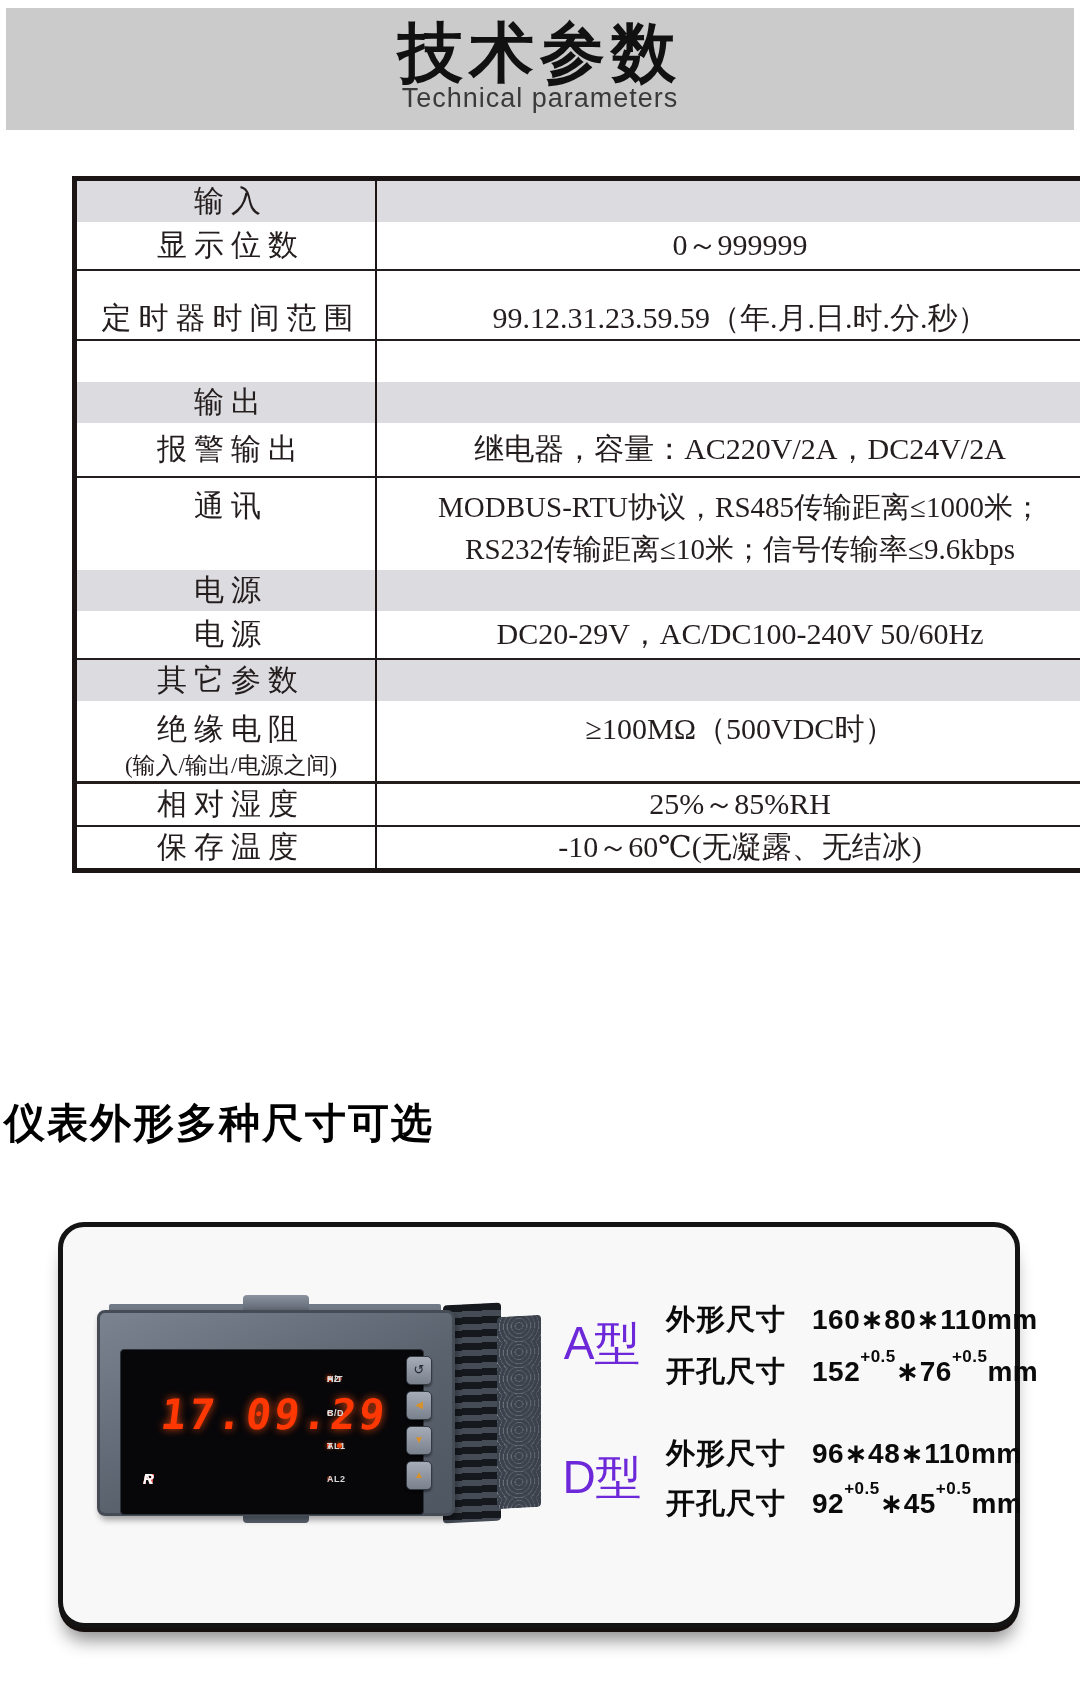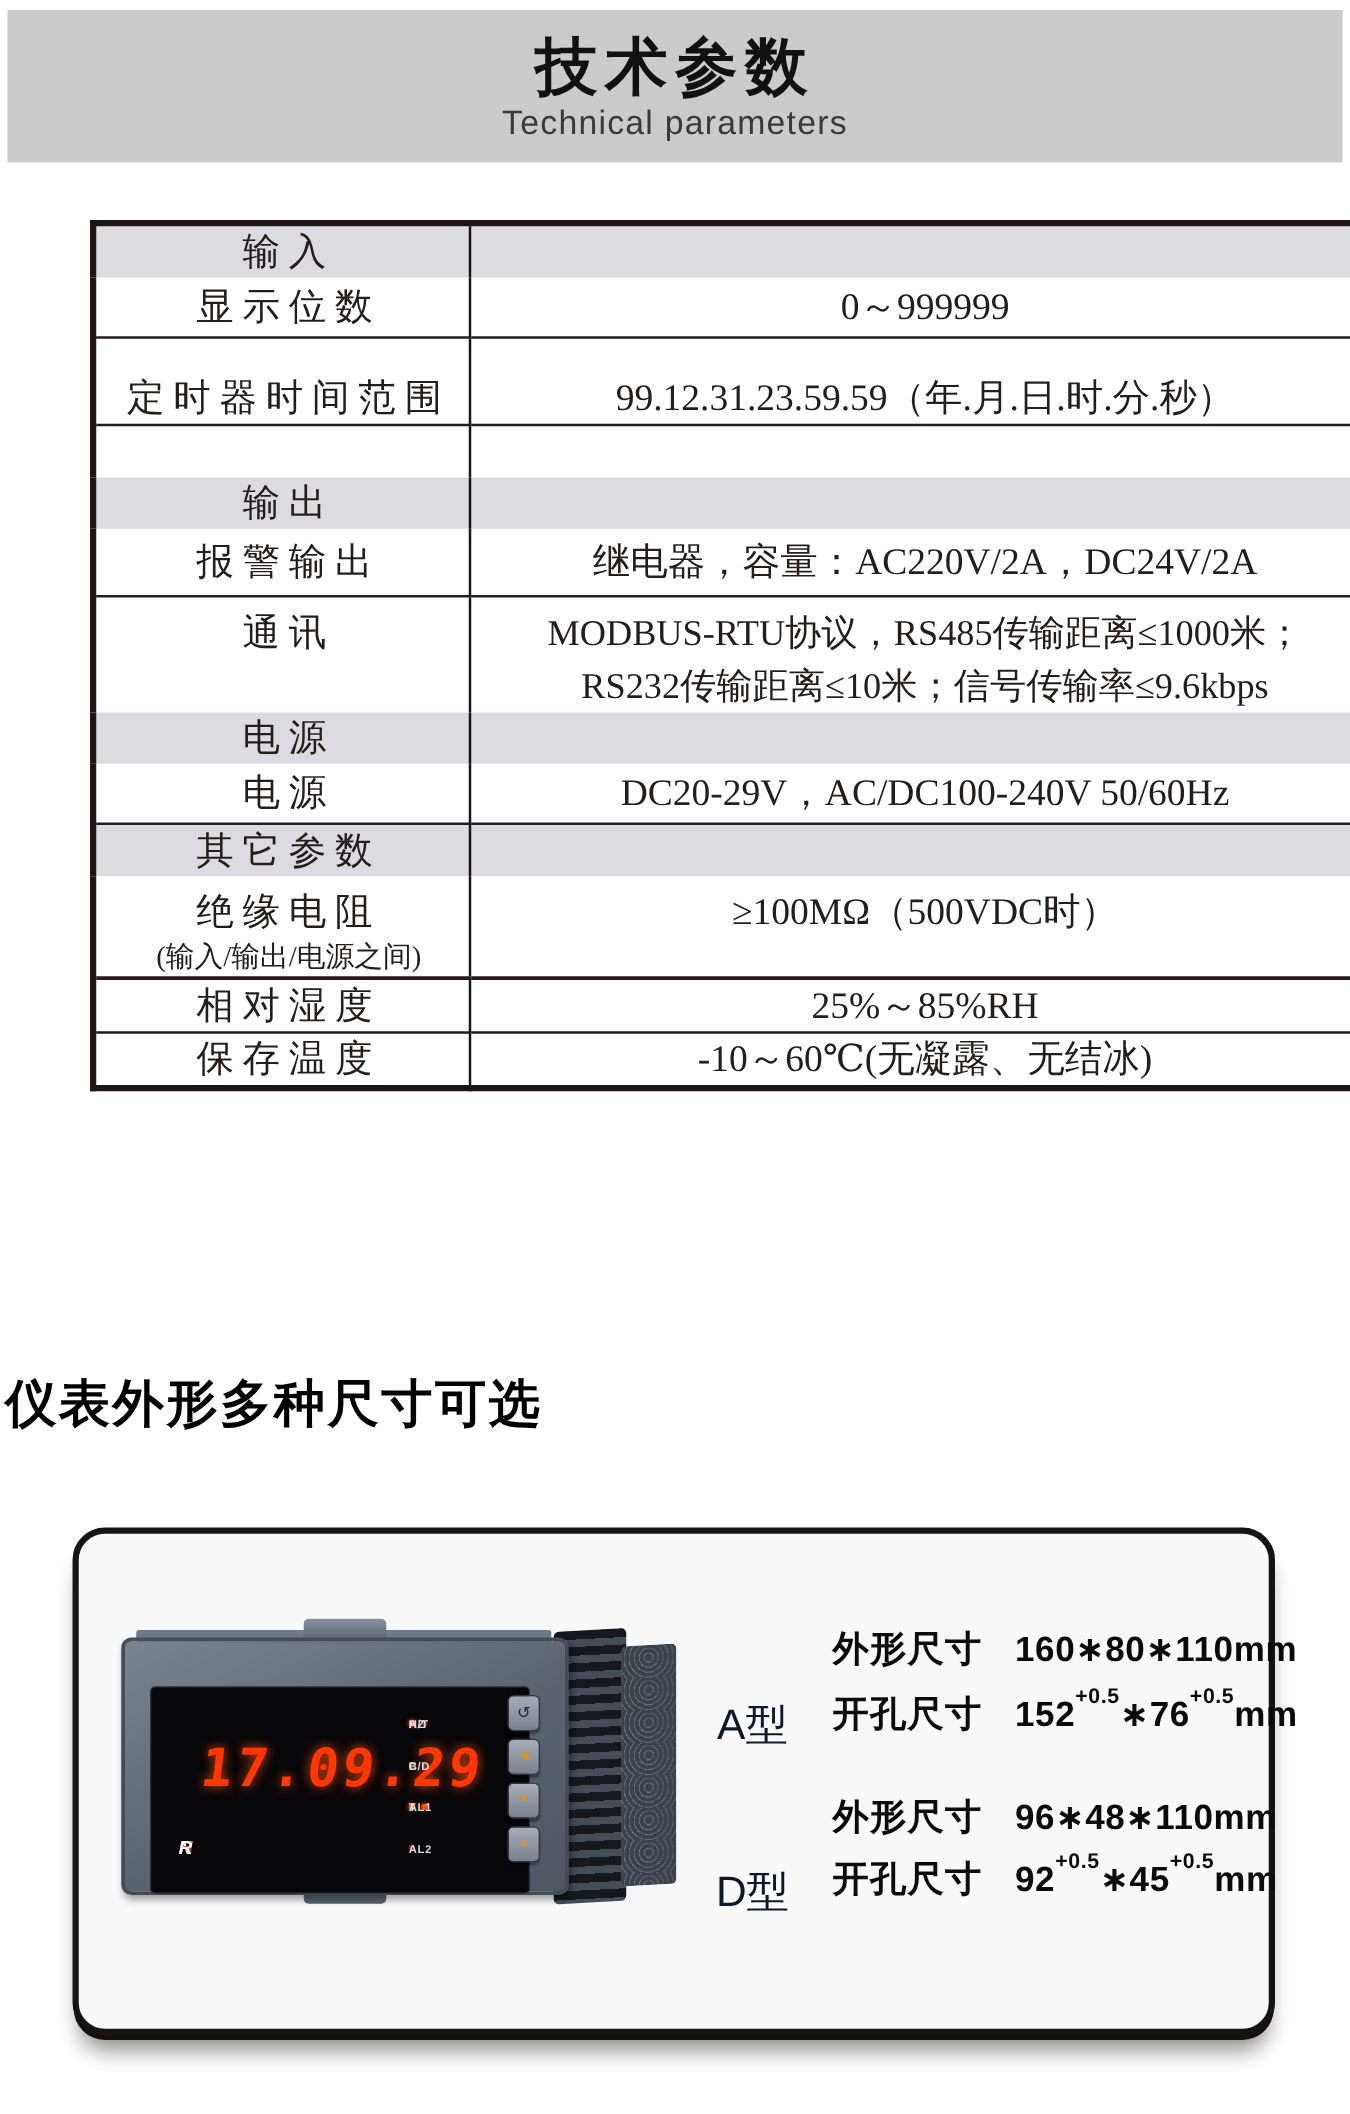--- a/index.html
+++ b/index.html
@@ -6,21 +6,21 @@
   body{
     width:1080px;height:1691px;position:relative;background:#ffffff;
     font-family:"Liberation Sans","DejaVu Sans",sans-serif;overflow:hidden;
   }
   
   .header-band{
     position:absolute;left:6px;right:6px;top:8px;height:122px;
     background:#cbcbcb;text-align:center;
   }
   .page-title{
-    padding-top:14px;font-size:50px;line-height:62px;font-weight:700;
+    padding-top:14px;font-size:65px;line-height:62px;font-weight:700;
     color:#111;letter-spacing:6px;
   }
   .page-subtitle{
     font-size:27px;line-height:28px;color:#3a3a3a;letter-spacing:1px;
   }
   
   table.spec{
     position:absolute;left:72px;top:176px;width:1028px;
     border-collapse:collapse;table-layout:fixed;
     border:5px solid #1c1516;
@@ -76,22 +76,22 @@
   .dot.on{background:#ff4a0a;box-shadow:0 0 4px #ff4a0a;}
   .dot.off{background:#83301c;}
   .m-logo{left:22px;top:120px;font-size:15px;font-weight:bold;font-style:italic;
     letter-spacing:1px;color:#fff;}
   .m-logo .h{color:#ed2d24;}
   .m-btn{left:306px;width:24px;height:27px;border:1px solid #333a42;border-radius:5px;
     background:linear-gradient(180deg,#a6adb8,#79818d);box-shadow:0 2px 2px rgba(0,0,0,.4);
     text-align:center;line-height:26px;font-size:10px;color:#d8922c;}
   .m-btn.set{font-size:13px;color:#242a31;}
   
-  .model-name{position:absolute;width:100px;text-align:center;font-size:34px;
-    line-height:54px;color:#0f172a;margin-top:37px;}
+  .model-name{position:absolute;width:100px;text-align:center;font-size:46px;
+    line-height:54px;color:#6d28d9;}
   .spec-line{position:absolute;display:flex;align-items:baseline;gap:26px;color:#0b0b0b;}
   .spec-label{font-size:29px;font-weight:700;letter-spacing:1px;white-space:nowrap;}
   .spec-value{font-size:28px;font-weight:700;letter-spacing:.5px;white-space:nowrap;}
   .spec-value sup{font-size:17px;line-height:0;position:relative;top:-9px;font-weight:700;}
 </style>
 </head>
 <body>
 
 <div class="header-band">
   <div class="page-title">技术参数</div>

